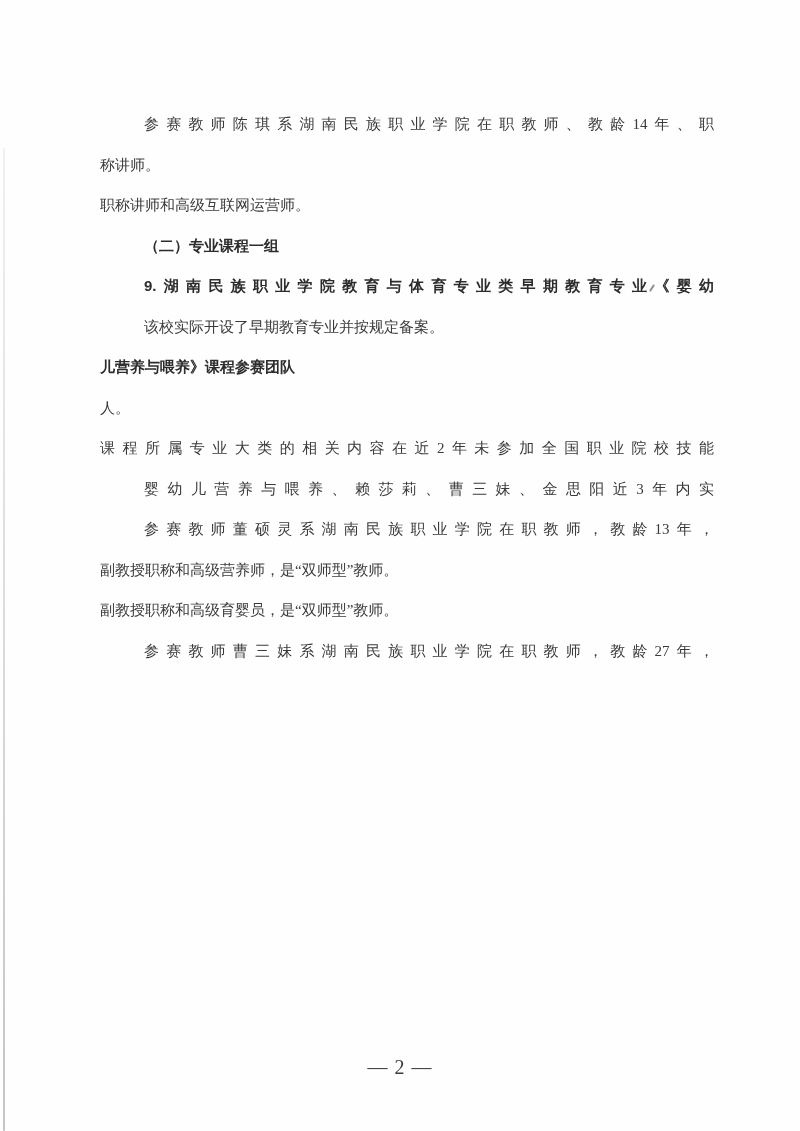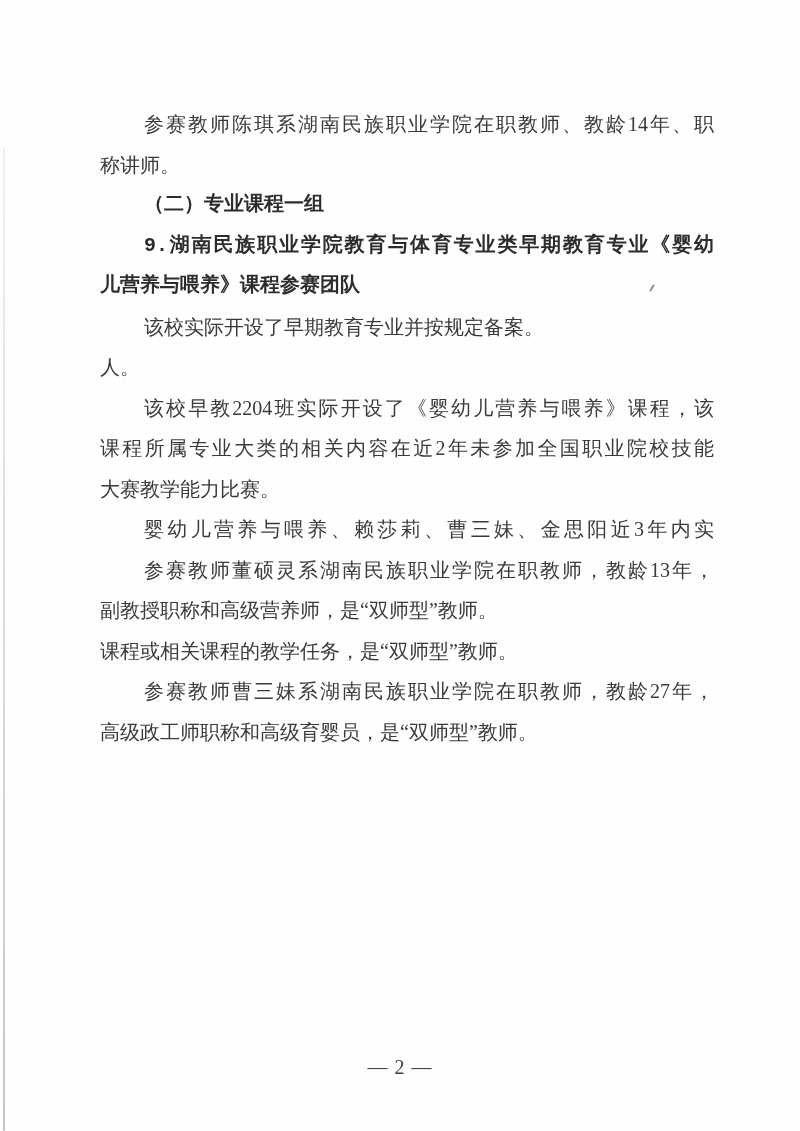--- a/index.html
+++ b/index.html
@@ -42,34 +42,34 @@
   }
   .content {
     position: absolute;
     left: 100px;
     top: 104px;
     width: 614px;
   }
   .ln {
     height: 40.5px;
     line-height: 40.5px;
-    font-size: 20px;
+    font-size: 15px;
     color: #3a3a3a;
     text-align: left;
     white-space: normal;
     overflow: visible;
   }
   .i { text-indent: 44px; }
   .j {
     text-align: justify;
     text-align-last: justify;
     text-justify: inter-character;
   }
   .b {
-    font-family: Liberation Mono, monospace;
+    font-family: Liberation Sans, sans-serif;
     font-weight: 700;
     color: #2c2c2c;
   }
   .footer {
     position: absolute;
     left: 0;
     top: 1056px;
     width: 100%;
     text-align: center;
     font-size: 20px;
@@ -82,31 +82,29 @@
 <body>
 
 <div class="page">
 
   <div class="scan-edge"></div>
   <div class="ink-tick"></div>
 
   <div class="content">
     <div class="ln i j">参赛教师陈琪系湖南民族职业学院在职教师、教龄14年、职</div>
     <div class="ln">称讲师。</div>
+    <div class="ln">职称讲师和高级互联网运营师。</div>
     <div class="ln i b">（二）专业课程一组</div>
     <div class="ln i j b">9.湖南民族职业学院教育与体育专业类早期教育专业《婴幼</div>
+    <div class="ln i">该校实际开设了早期教育专业并按规定备案。</div>
     <div class="ln b">儿营养与喂养》课程参赛团队</div>
-    <div class="ln i">该校实际开设了早期教育专业并按规定备案。</div>
     <div class="ln">人。</div>
-    <div class="ln i j">该校早教2204班实际开设了《婴幼儿营养与喂养》课程，该</div>
     <div class="ln j">课程所属专业大类的相关内容在近2年未参加全国职业院校技能</div>
-    <div class="ln">大赛教学能力比赛。</div>
     <div class="ln i j">婴幼儿营养与喂养、赖莎莉、曹三妹、金思阳近3年内实</div>
     <div class="ln i j">参赛教师董硕灵系湖南民族职业学院在职教师，教龄13年，</div>
     <div class="ln">副教授职称和高级营养师，是“双师型”教师。</div>
-    <div class="ln">课程或相关课程的教学任务，是“双师型”教师。</div>
+    <div class="ln">副教授职称和高级育婴员，是“双师型”教师。</div>
     <div class="ln i j">参赛教师曹三妹系湖南民族职业学院在职教师，教龄27年，</div>
-    <div class="ln">高级政工师职称和高级育婴员，是“双师型”教师。</div>
   </div>
 
   <div class="footer">— 2 —</div>
 
 </div>
 
 </body></html>

